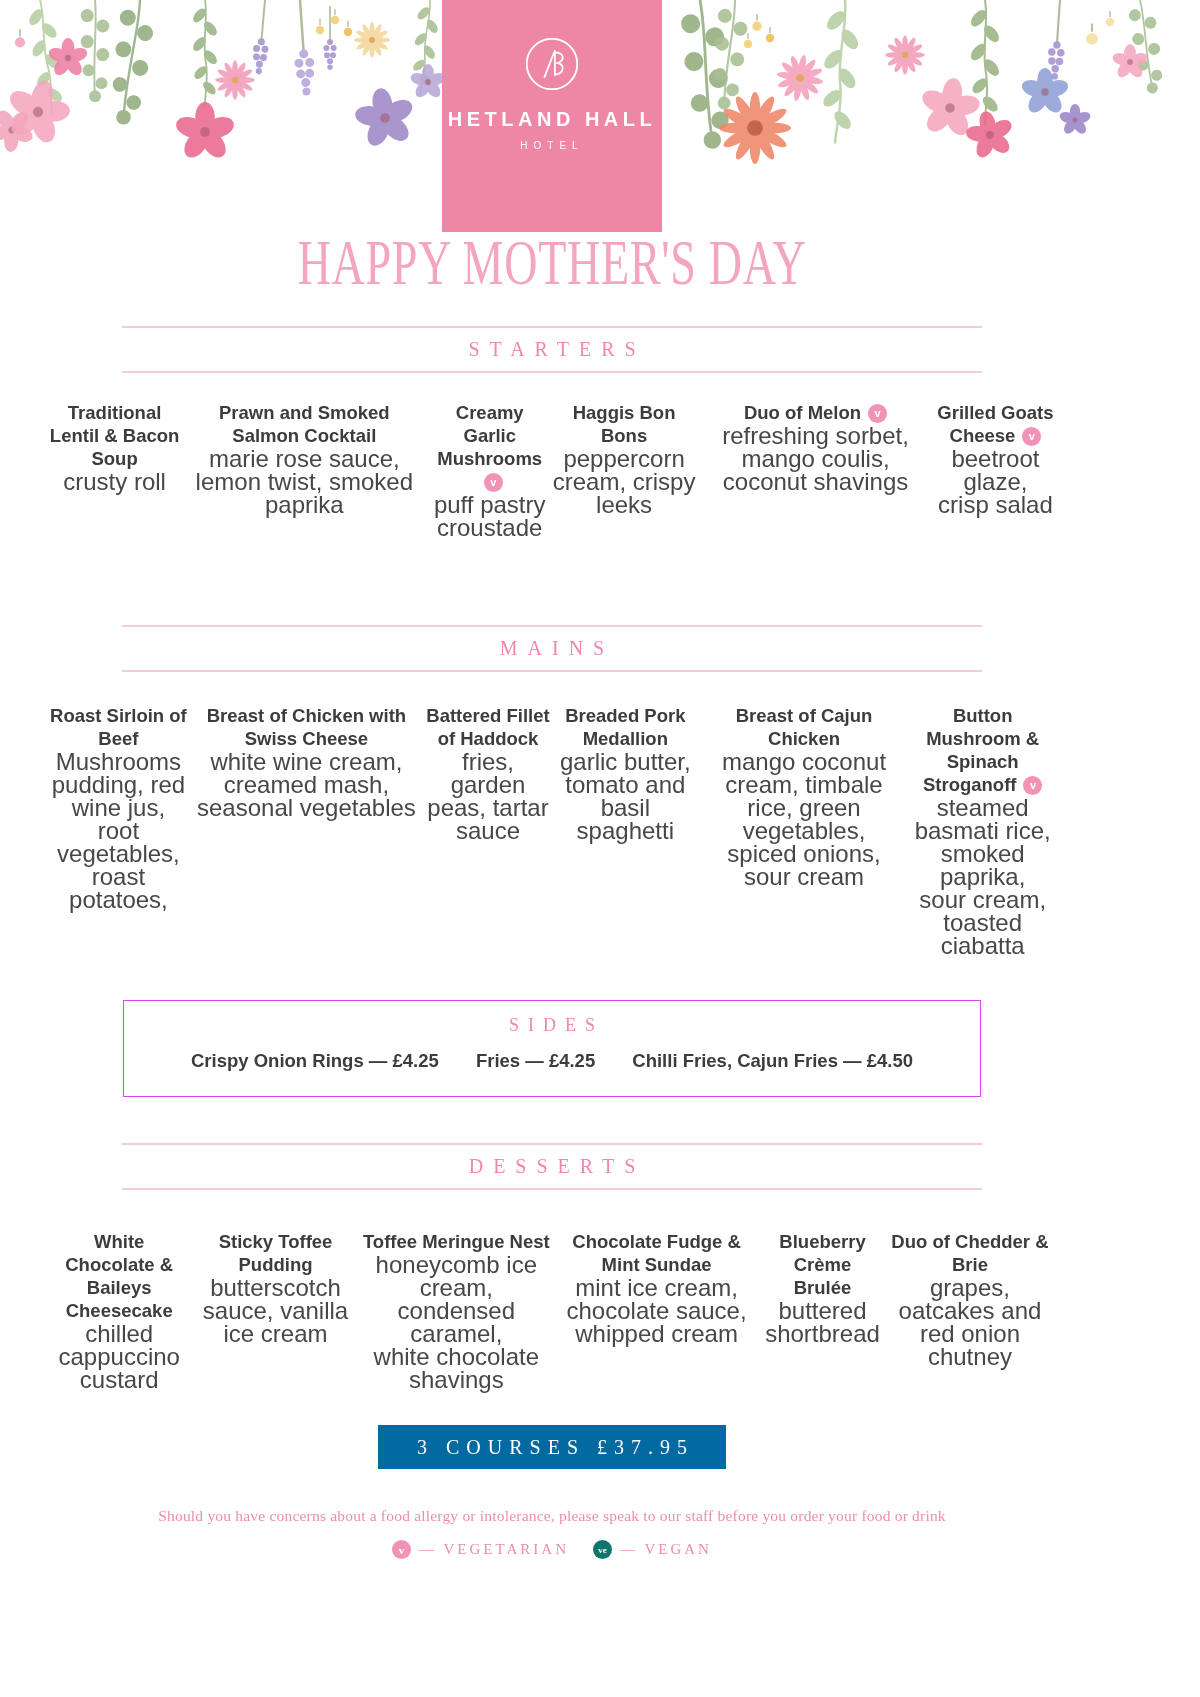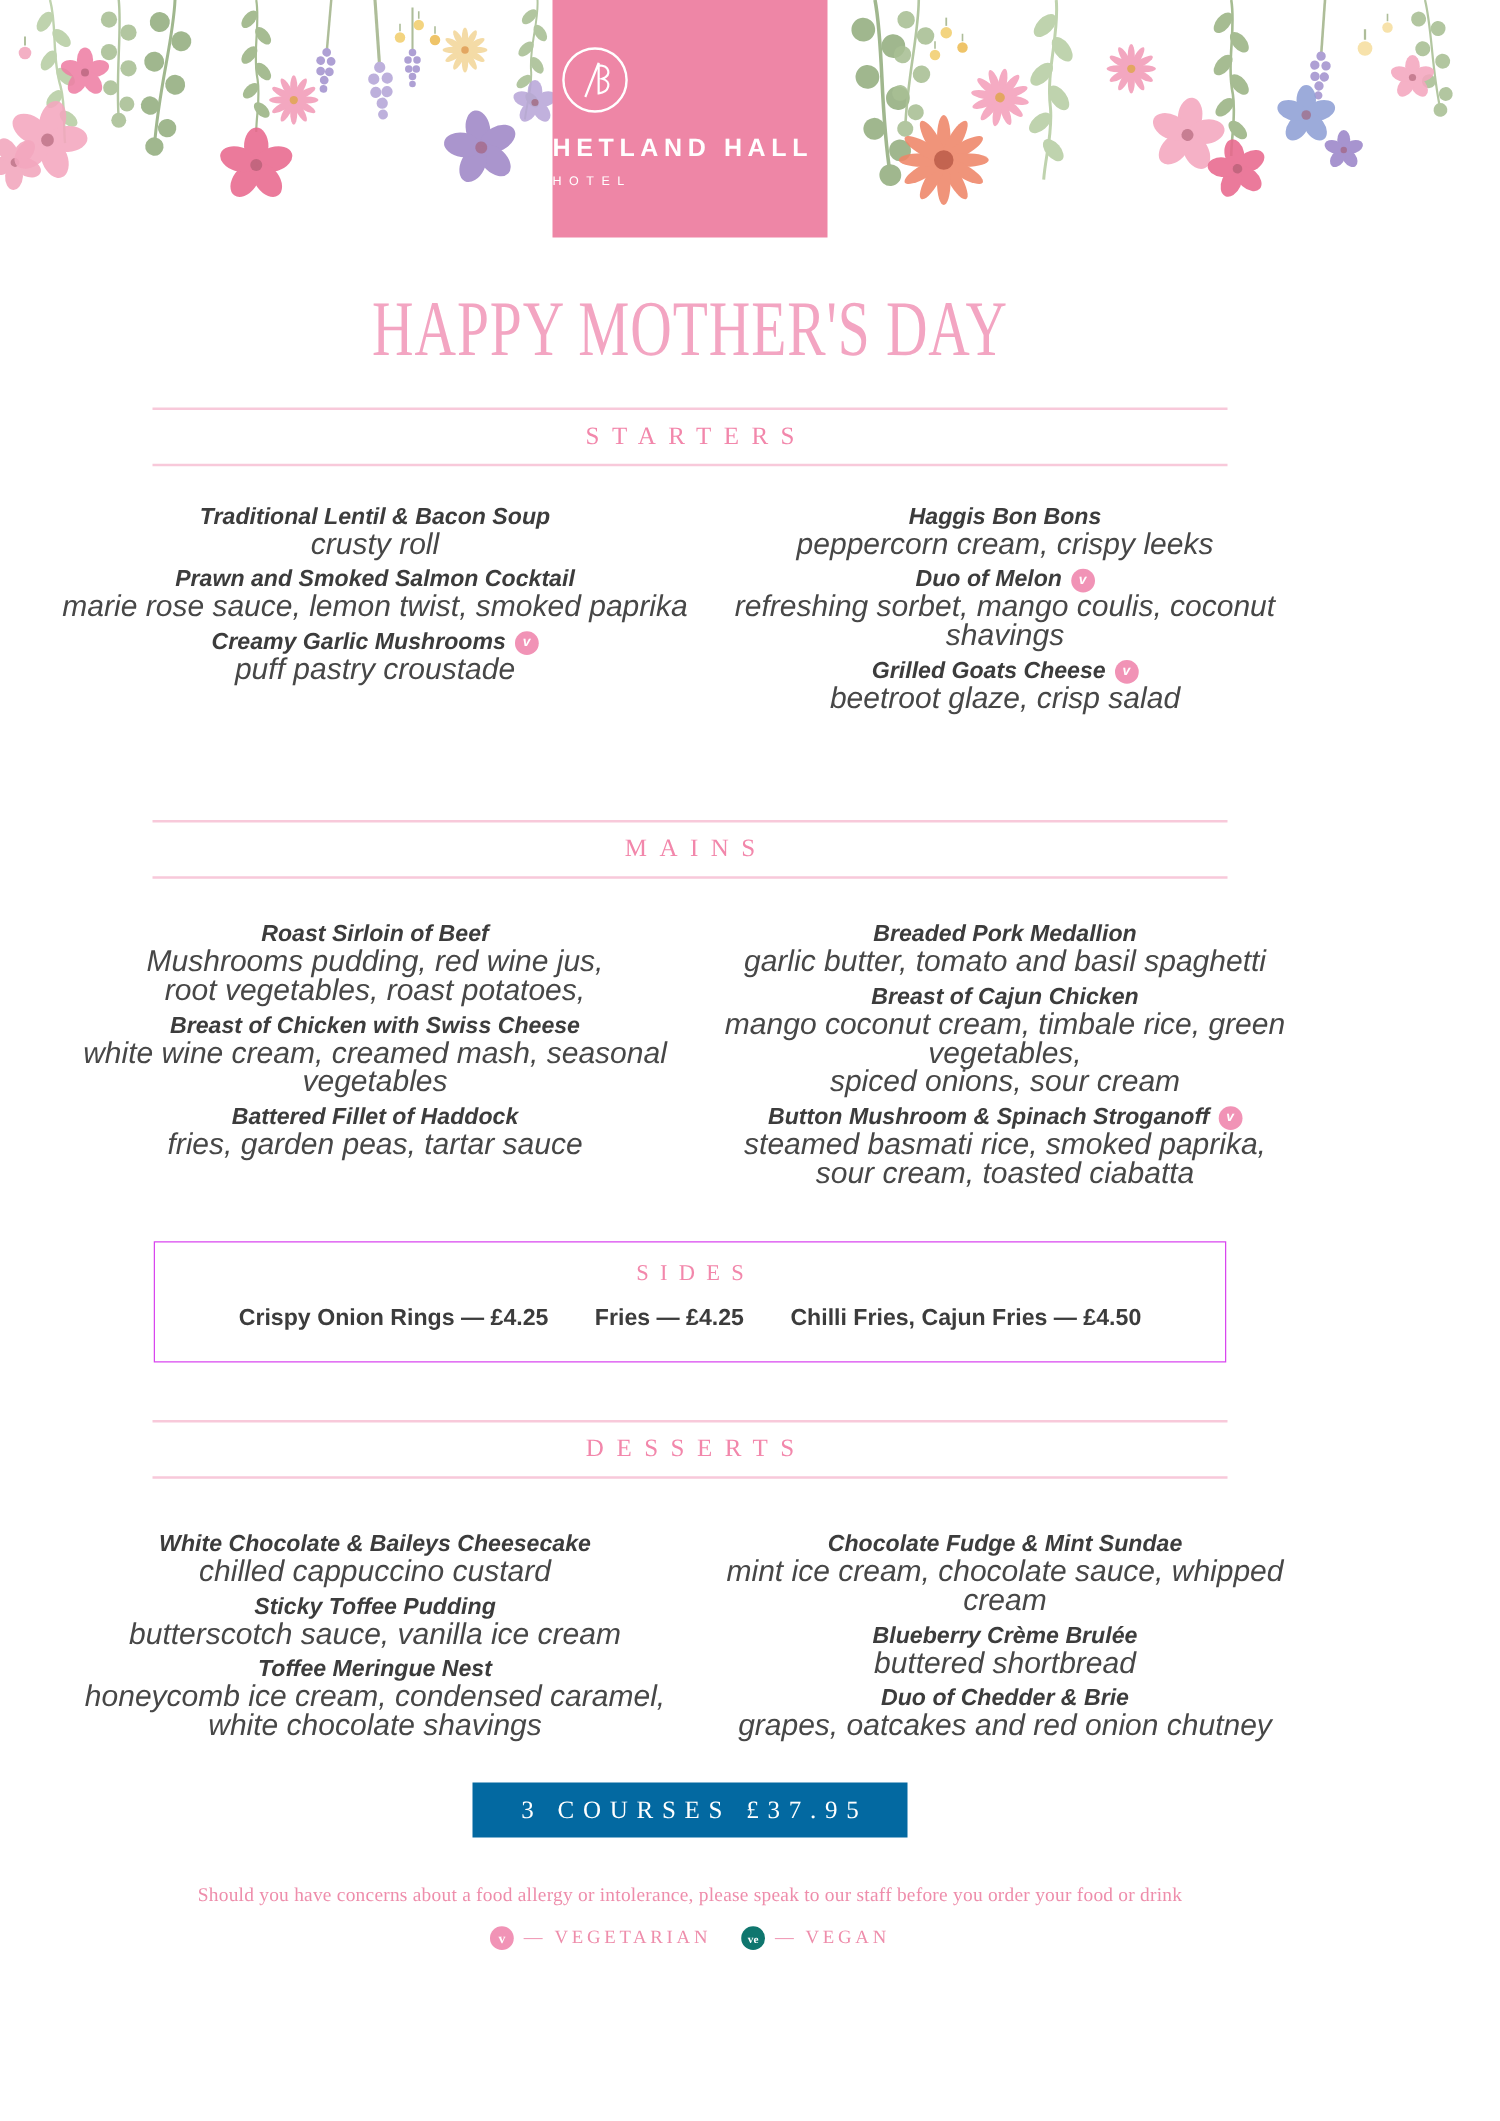--- a/index.html
+++ b/index.html
@@ -7,22 +7,22 @@
     width:1200px;height:1697px;background:#ffffff;position:relative;overflow:hidden;
     font-family:"Liberation Sans",sans-serif;color:#3c3c3c;
   }
   .content{width:1008px;margin-left:48px;}
 
   
   .header{position:relative;height:190px;width:1200px;}
   .flowers{position:absolute;top:0;left:0;}
   .flowers use{opacity:.88;}
   .logo-block{
-    position:absolute;top:0;left:442px;width:220px;height:190px;
-    background:#ee86a6;display:flex;flex-direction:column;align-items:flex-start;
+    position:absolute;top:0;left:442px;width:220px;height:232px;
+    background:#ee86a6;display:flex;flex-direction:column;align-items:center;
   }
   .monogram{margin-top:30px;}
   .brand-name{color:#fff;font-size:20px;font-weight:700;letter-spacing:4.5px;margin-top:10px;white-space:nowrap;}
   .brand-sub{color:#fff;font-size:10px;font-weight:400;letter-spacing:6px;margin-top:9px;}
 
   
   .page-title{
     margin:42px 0 0;text-align:center;font-family:"Liberation Serif",serif;font-weight:400;
     font-size:63px;color:#f3a5c2;letter-spacing:1px;transform:scaleX(.73);transform-origin:center;
     white-space:nowrap;line-height:62px;
@@ -36,21 +36,21 @@
     font-size:20px;letter-spacing:10px;color:#f287ab;text-indent:10px;
   }
   .mt-starters{margin-top:32px;}
   .mt-mains{margin-top:86px;}
   .mt-desserts{margin-top:46px;}
 
   
   .cols{display:flex;margin-top:28px;}
   .cols.mains-cols{margin-top:32px;}
   .cols.desserts-cols{margin-top:40px;}
-  .col{flex:1;display:flex;flex-direction:column;gap:4px;font-style:italic;}
+  .col{flex:1;display:flex;gap:4px;}
   .item{text-align:center;}
   .item-name{margin:0;font-size:18.5px;font-weight:700;color:#3c3c3c;line-height:23px;}
   .item-desc{margin:0;font-size:24px;font-weight:400;color:#474747;line-height:23px;}
   .badge{
     display:inline-flex;width:19px;height:19px;border-radius:50%;background:#f193b6;color:#fff;
     font-size:11px;font-weight:700;align-items:center;justify-content:center;margin-left:7px;
     vertical-align:2px;letter-spacing:0;
   }
 
   

